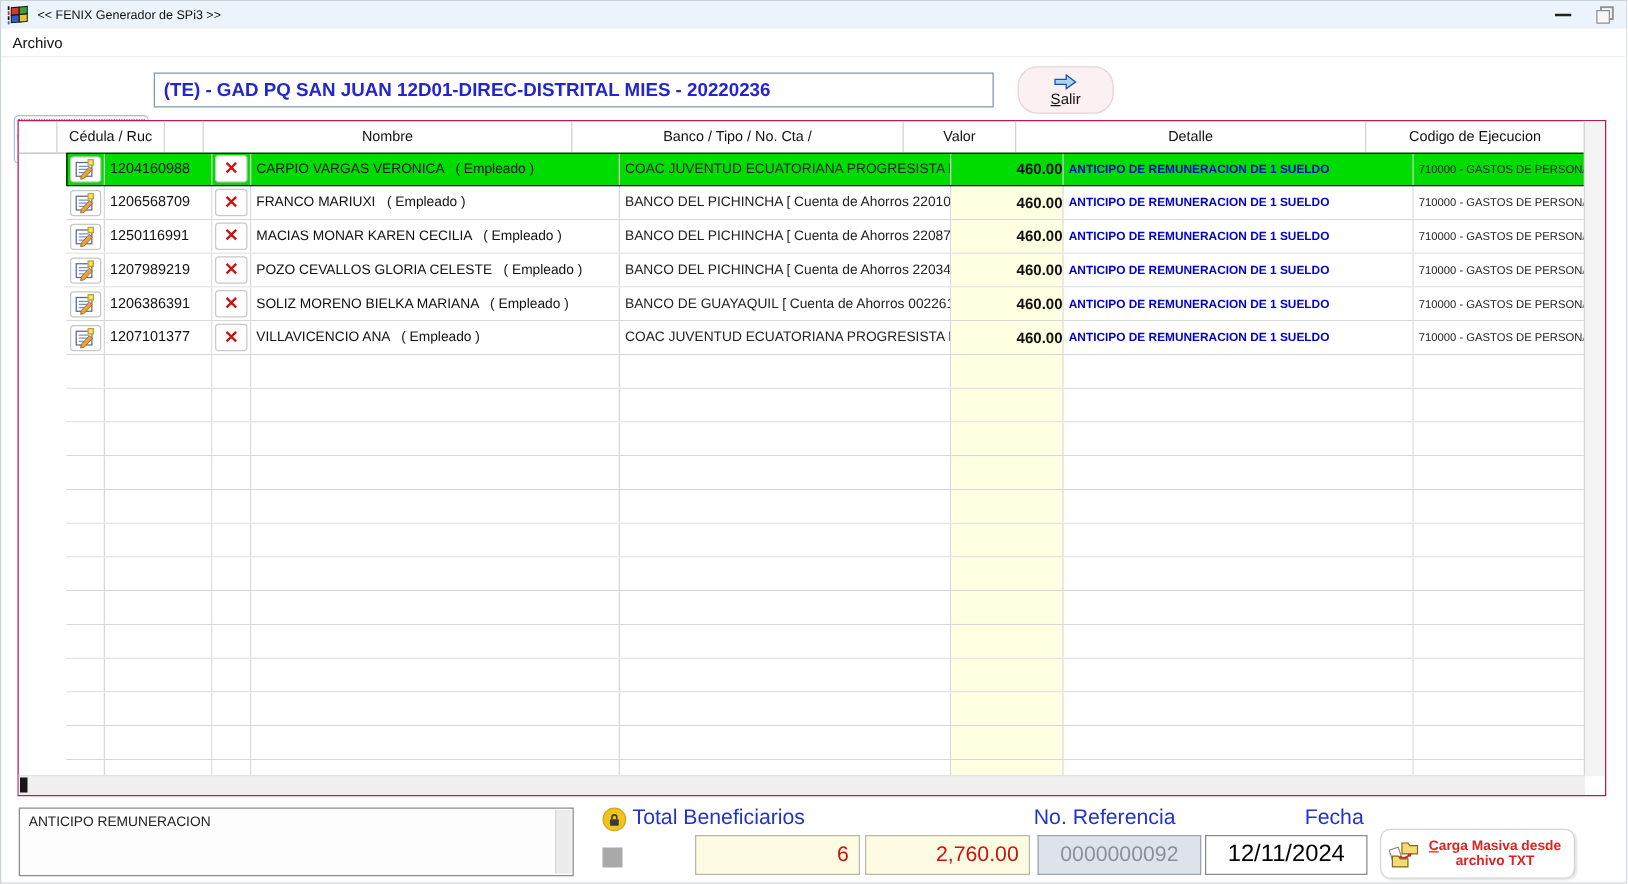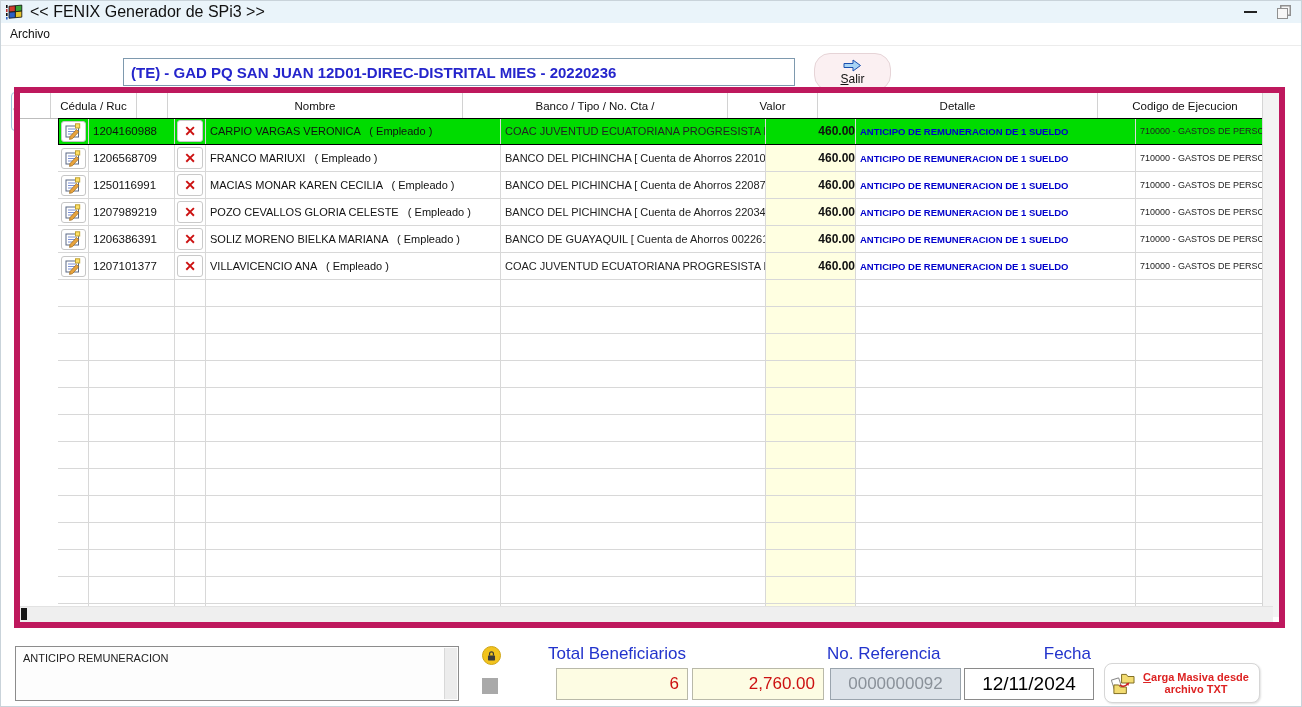--- a/index.html
+++ b/index.html
@@ -4,21 +4,21 @@
 <style>
   html,body{margin:0;padding:0;}
   body{width:1302px;height:707px;position:relative;overflow:hidden;
        font-family:"Liberation Sans","DejaVu Sans",sans-serif;background:#fff;}
   .app{position:absolute;inset:0;box-sizing:border-box;border:1px solid #c9d3da;background:#fff;}
 
   
   .titlebar{position:absolute;left:0;top:0;width:100%;height:22px;background:#eaf4fa;
             display:flex;align-items:center;}
   .titlebar .appicon{width:18px;height:16px;margin:0 6px 0 5px;}
-  .titlebar .wtitle{font-size:16px;color:#111;}
+  .titlebar .wtitle{font-size:10px;color:#111;}
   .win-controls{position:absolute;right:0;top:0;height:22px;display:flex;align-items:center;}
   .btn-min{width:38px;height:22px;display:flex;align-items:center;justify-content:center;}
   .btn-min i{display:block;width:13px;border-bottom:2px solid #222;}
   .btn-restore{width:30px;height:22px;display:flex;align-items:center;justify-content:center;margin-right:2px;}
   .btn-restore i{display:block;width:9px;height:9px;border:1.5px solid #909090;background:#f7f7f7;
                  box-shadow:3px -3px 0 -1.5px #f7f7f7,3px -3px 0 0 #909090;margin-left:-3px;margin-top:3px;}
 
   
   .menubar{position:absolute;left:0;top:22px;width:100%;height:22px;background:#fff;
            border-bottom:1px solid #ececec;display:flex;align-items:center;}
@@ -34,22 +34,22 @@
   .ul-first::first-letter{text-decoration:underline;}
   .title-field{position:absolute;left:122px;top:12px;width:672px;height:28px;box-sizing:border-box;
       border:1px solid #7e99ae;background:#fff;display:flex;align-items:center;padding-left:7px;
       font-size:15px;font-weight:bold;color:var(--title-blue,#2525cc);white-space:nowrap;overflow:hidden;}
   .btn-salir{position:absolute;left:813px;top:7px;width:77px;height:38px;box-sizing:border-box;
       background:#fbf0f2;border:1px solid #e6d4d7;border-radius:16px;display:flex;flex-direction:column;
       align-items:center;justify-content:center;cursor:pointer;}
   .btn-salir .lbl{font-size:12px;color:#111;display:block;}
 
   
-  .grid-frame{position:absolute;left:13px;top:86px;width:1271px;height:541px;box-sizing:border-box;
-      border:6px solid #be185d;background:#fff;}
+  .grid-frame{position:absolute;left:13px;top:95px;width:1271px;height:541px;box-sizing:border-box;
+      border:1px solid #be185d;background:#fff;}
   .ghead,.grow,.gempty{display:grid;grid-template-columns:31px 86px 31px 295px 265px 90px 280px 175px;}
   .ghead{height:25px;border-bottom:1px solid #bdbdbd;}
   .ghead .hcell{display:flex;align-items:center;justify-content:center;font-size:11.5px;color:#111;
       border-right:1px solid #d2d2d2;overflow:hidden;white-space:nowrap;}
   .gbody{position:absolute;left:0;top:25px;width:1253px;height:499px;overflow:hidden;}
   .grow,.gempty{height:27px;box-sizing:border-box;border-bottom:1px solid #d8d8d8;margin-left:38px;}
   .cell{display:flex;align-items:center;border-right:1px solid #d8d8d8;overflow:hidden;
         white-space:pre;box-sizing:border-box;padding:0 4px;background:#fff;}
   .c-icon,.c-del{justify-content:center;padding:0;}
   .c-ced{font-size:11.5px;color:#111;}
@@ -447,21 +447,21 @@
     <div class="nota-scroll"></div>
   </div>
 
   <div class="lock">
     <svg width="15" height="15" viewBox="0 0 17 15">
         <use href="#ic-lock"></use>
       </svg>
   </div>
   <div class="graysq"></div>
 
-  <div class="flabel" style="left:505px;width:180px;text-align:right;">Total Beneficiarios</div>
+  <div class="flabel" style="left:505px;width:180px;">Total Beneficiarios</div>
   <div class="ffield f-yellow" style="left:555px;width:132px;">6</div>
 
   <div class="flabel" style="left:645px;width:178px;text-align:right;margin-top:24px;">Total del SPi</div>
   <div class="ffield f-yellow" style="left:691px;width:132px;">2,760.00</div>
 
   <div class="flabel" style="left:826px;width:140px;">No. Referencia</div>
   <div class="ffield f-ref" style="left:829px;width:131px;">0000000092</div>
 
   <div class="flabel" style="left:990px;width:100px;text-align:right;">Fecha</div>
   <div class="ffield f-date" style="left:963px;width:130px;">12/11/2024</div>

